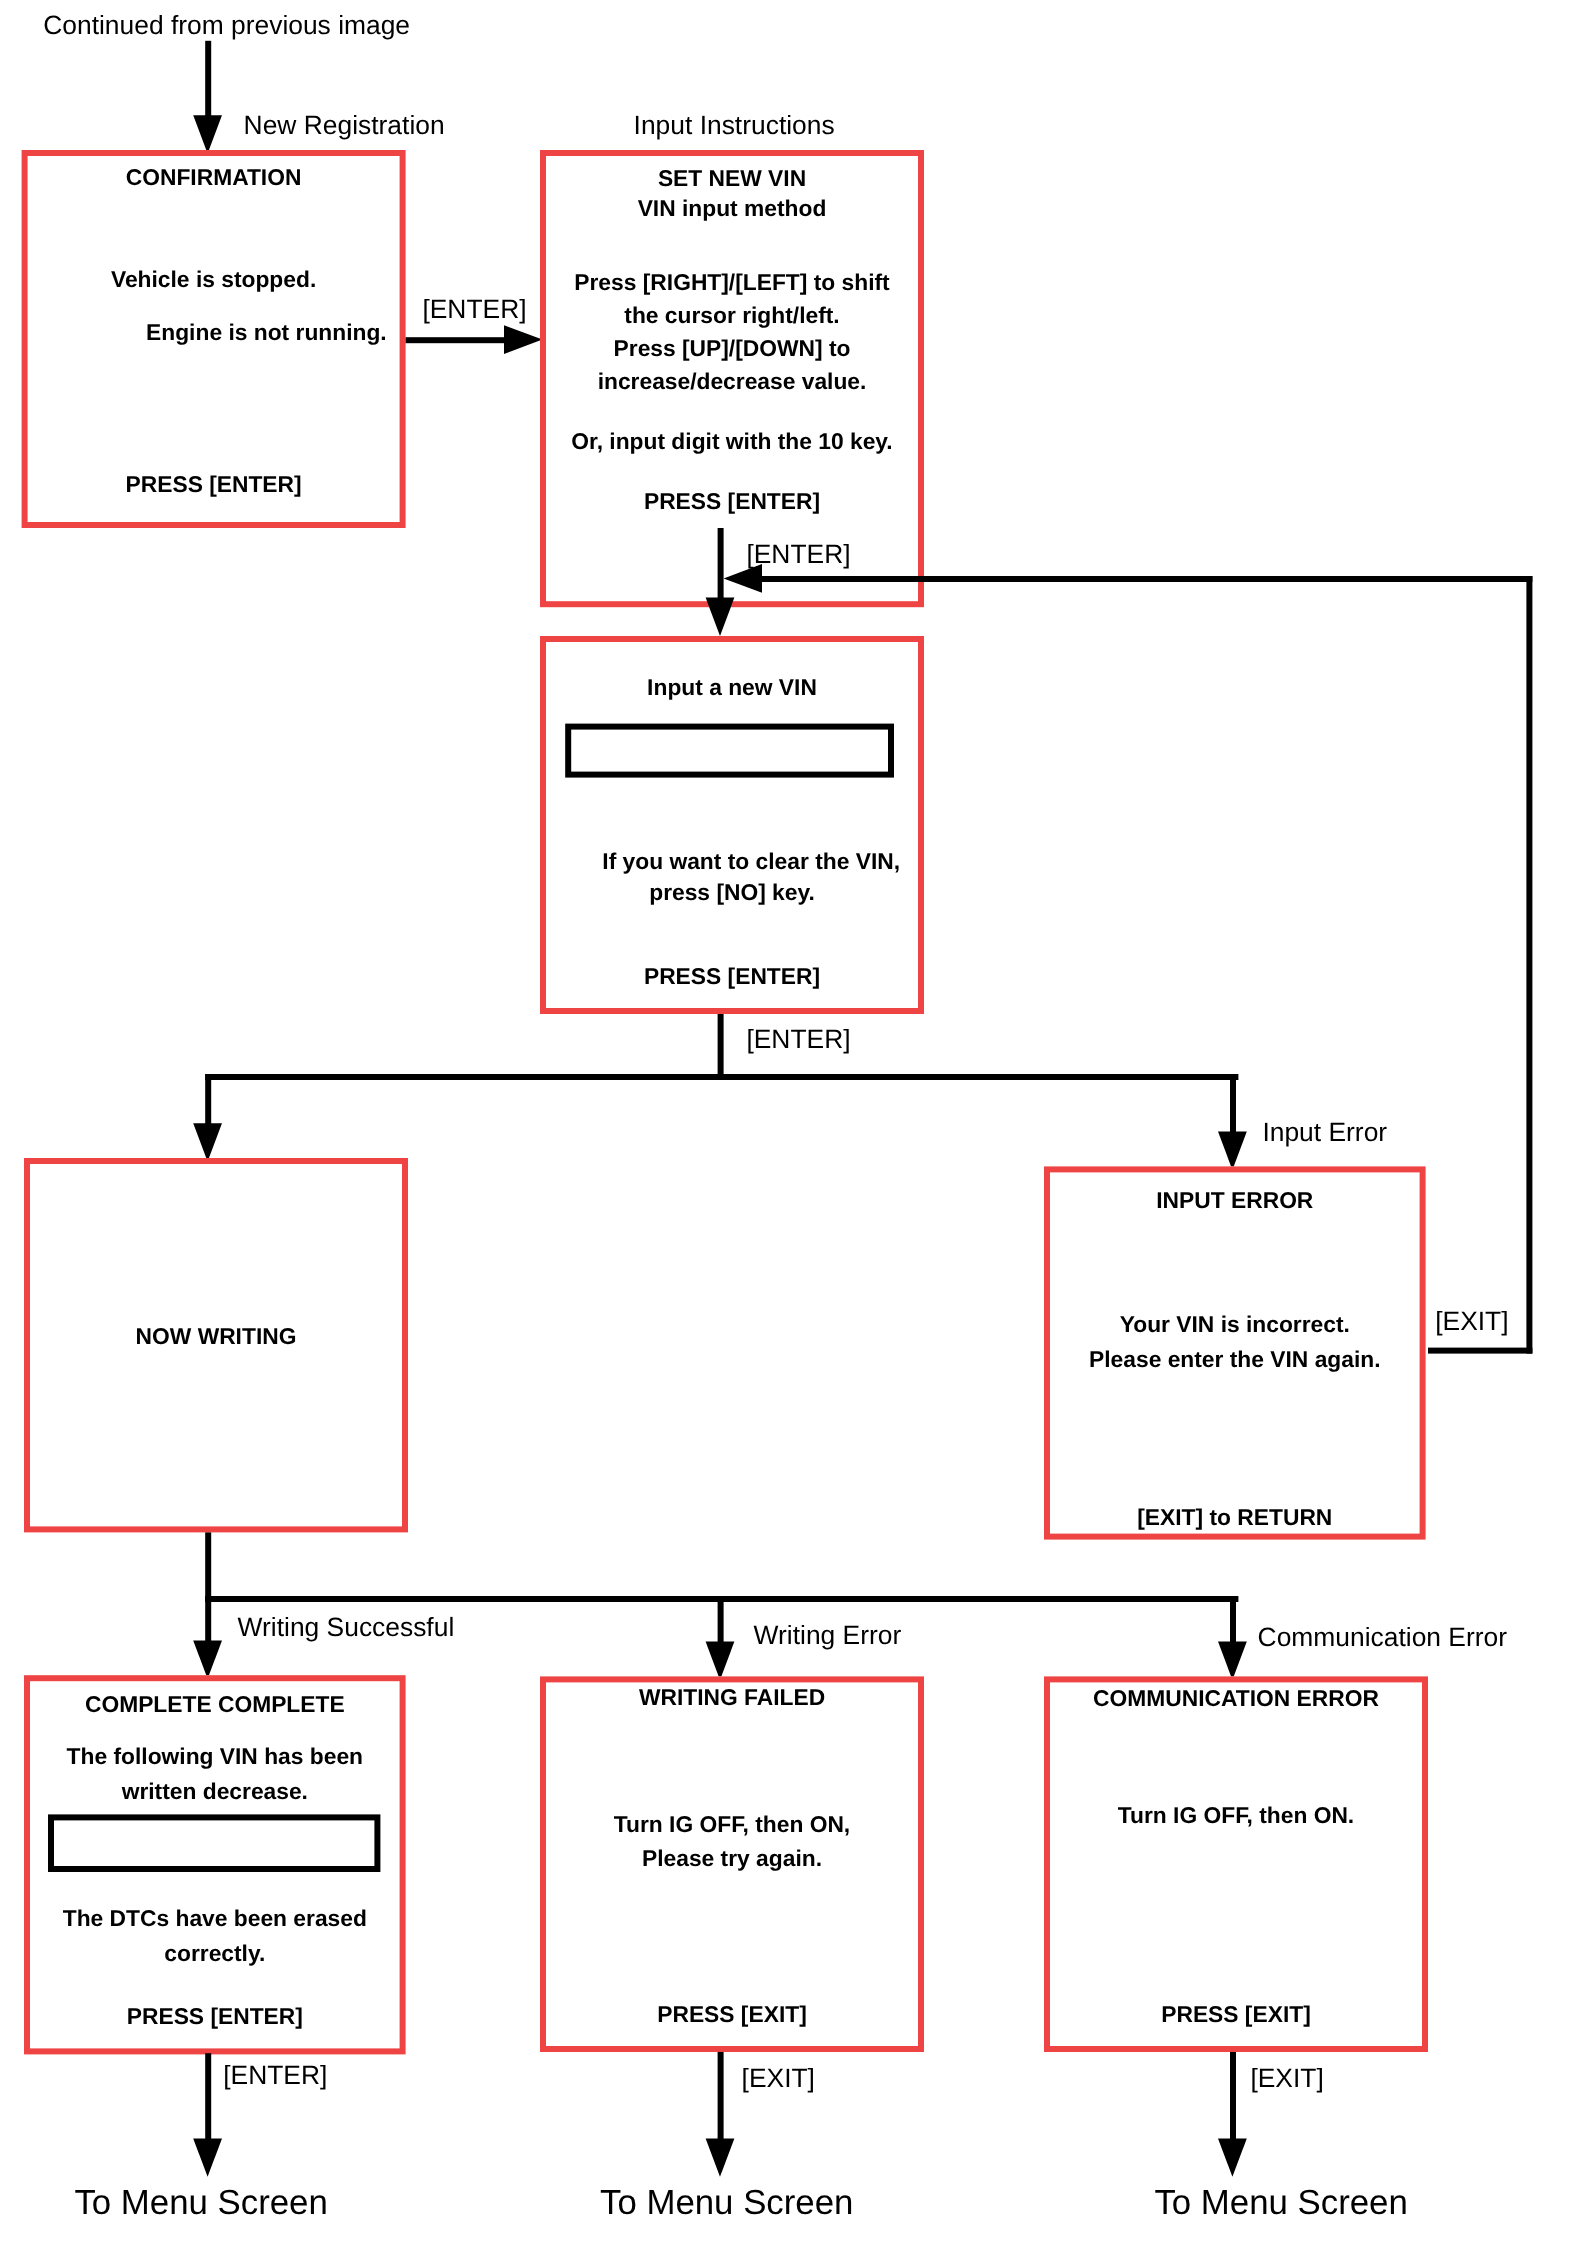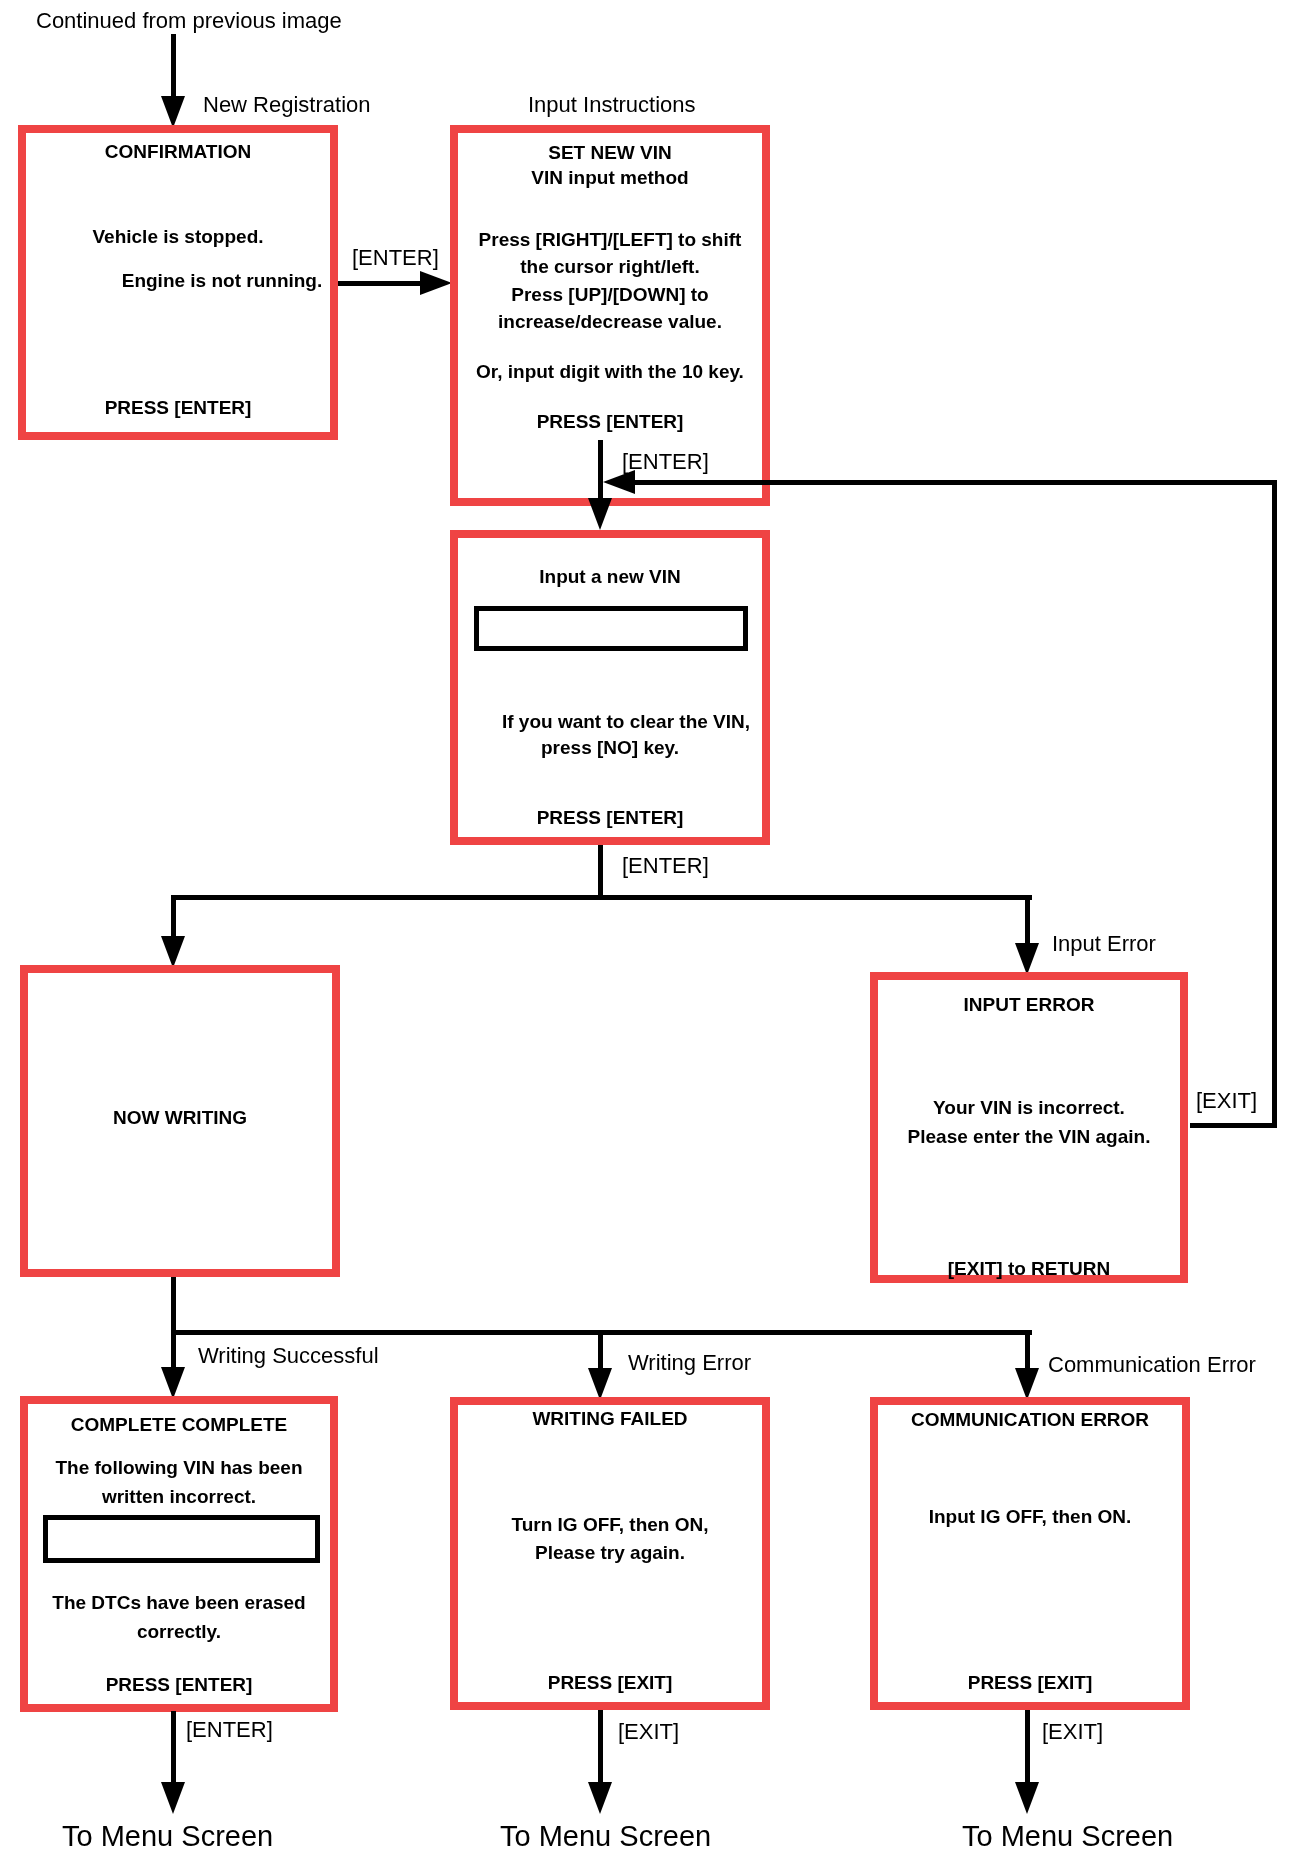--- a/index.html
+++ b/index.html
@@ -4,21 +4,21 @@
 <style>
   html,body { margin:0; padding:0; background:#ffffff; }
   .canvas {
     position:relative; width:1312px; height:1868px;
     background:#ffffff; color:#000000;
     font-family:"Liberation Sans", sans-serif;
     overflow:hidden;
   }
   .box {
     position:absolute; box-sizing:border-box;
-    border:8px solid #ef4444; background:#ffffff;
+    border:5px solid #ef4444; background:#ffffff;
   }
   .bline {
     position:absolute; left:0; width:100%;
     text-align:center; font-size:19px; font-weight:bold;
     line-height:24px; white-space:nowrap;
   }
   .lbl {
     position:absolute; font-size:22px; font-weight:normal;
     line-height:26px; white-space:nowrap;
   }
@@ -121,37 +121,37 @@
   <div class="arr arr-down" style="left:588px; top:1368px;"></div>
   <div class="lbl" style="left:628px; top:1350px;">Writing Error</div>
 
   <div class="vline" style="left:1025px; top:1330px; width:5px; height:43px;"></div>
   <div class="arr arr-down" style="left:1015px; top:1368px;"></div>
   <div class="lbl" style="left:1048px; top:1352px;">Communication Error</div>
 
   <div class="box" style="left:20px; top:1396px; width:318px; height:316px;">
     <div class="bline" style="top:9px;">COMPLETE COMPLETE</div>
     <div class="bline" style="top:52px;">The following VIN has been</div>
-    <div class="bline" style="top:81px;">written incorrect.</div>
+    <div class="bline" style="top:81px;">written decrease.</div>
     <div class="vinrect" style="left:15px; top:111px; width:277px; height:48px;"></div>
     <div class="bline" style="top:187px;">The DTCs have been erased</div>
     <div class="bline" style="top:216px;">correctly.</div>
     <div class="bline" style="top:269px;">PRESS [ENTER]</div>
   </div>
 
   <div class="box" style="left:450px; top:1397px; width:320px; height:313px;">
     <div class="bline" style="top:2px;">WRITING FAILED</div>
     <div class="bline" style="top:108px;">Turn IG OFF, then ON,</div>
     <div class="bline" style="top:136px;">Please try again.</div>
     <div class="bline" style="top:266px;">PRESS [EXIT]</div>
   </div>
 
   <div class="box" style="left:870px; top:1397px; width:320px; height:313px;">
     <div class="bline" style="top:3px;">COMMUNICATION ERROR</div>
-    <div class="bline" style="top:100px;">Input IG OFF, then ON.</div>
+    <div class="bline" style="top:100px;">Turn IG OFF, then ON.</div>
     <div class="bline" style="top:266px;">PRESS [EXIT]</div>
   </div>
 
   <div class="vline" style="left:171px; top:1711px; width:5px; height:75px;"></div>
   <div class="arr arr-down" style="left:161px; top:1782px;"></div>
   <div class="lbl" style="left:186px; top:1717px;">[ENTER]</div>
   <div class="big" style="left:62px; top:1820px;">To Menu Screen</div>
 
   <div class="vline" style="left:598px; top:1710px; width:5px; height:76px;"></div>
   <div class="arr arr-down" style="left:588px; top:1782px;"></div>

